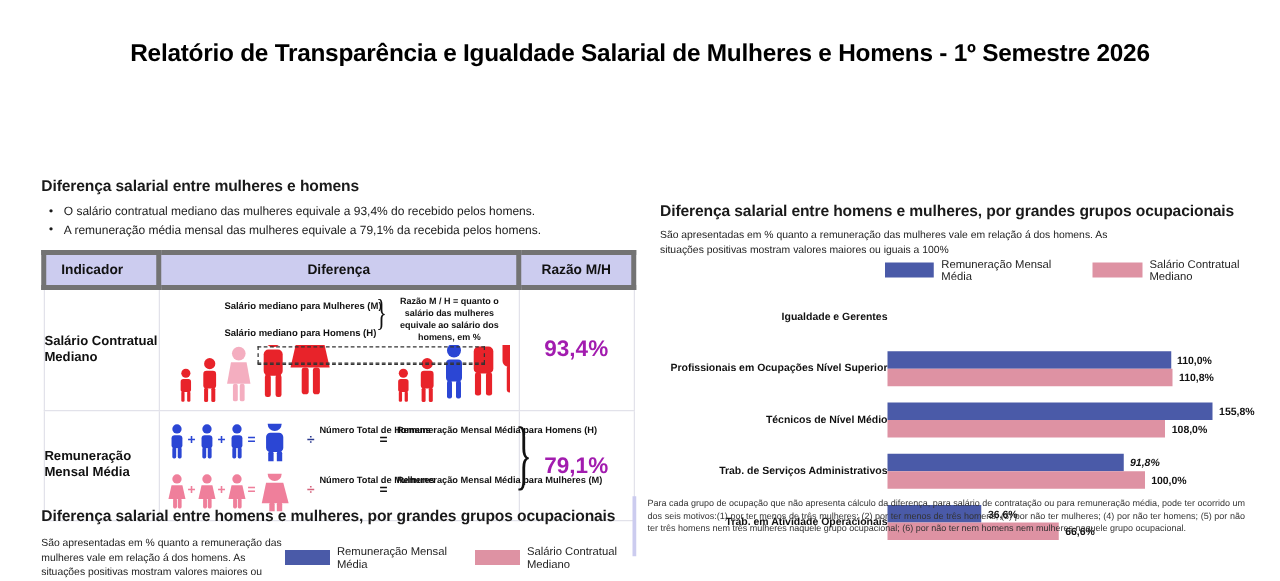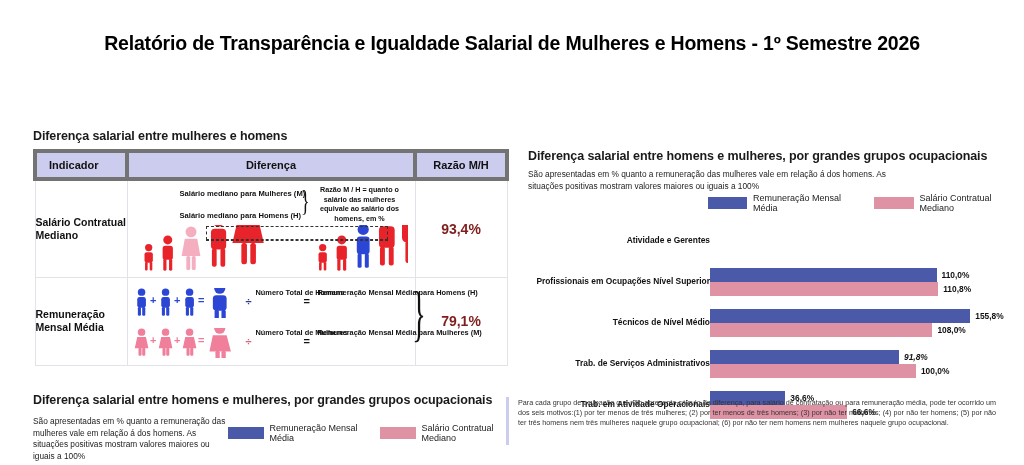--- a/index.html
+++ b/index.html
@@ -35,21 +35,21 @@
   
   .left-col {
     position: absolute;
     top: 126px; left: 33px;
     width: 472px;
   }
   .sec-head {
     font-size: 12.5px;
     font-weight: bold;
     color: #1a1a1a;
-    margin: 3px 0 6px 0;
+    margin: 16px 0 6px 0;
     letter-spacing: -0.1px;
   }
   .bullets { margin: 0 0 8px 0; padding: 0; list-style: none; }
   .bullets li {
     font-size: 9.6px;
     color: #1a1a1a;
     line-height: 15px;
     padding-left: 18px;
     position: relative;
     white-space: nowrap;
@@ -86,24 +86,24 @@
     padding: 0;
   }
   .ind-cell {
     font-size: 10.5px;
     font-weight: bold;
     color: #111111;
     line-height: 13px;
     padding: 4px 6px 4px 12px;
   }
   .raz-cell {
-    font-size: 14px;
+    font-size: 18px;
     font-weight: bold;
     text-align: center;
-    color: #7f1d1d;
+    color: #a21caf;
   }
   .def-cell { position: relative; height: 98px; }
   .def-cell.r2 { height: 88px; }
 
   
   .lbl {
     position: absolute;
     font-size: 7.6px;
     font-weight: bold;
     color: #111111;
@@ -246,20 +246,24 @@
 <body>
 
 <div id="page">
 
   <div class="title-block">
     <div class="title-line">Relatório de Transparência e Igualdade Salarial de Mulheres e Homens - 1º Semestre 2026</div>
   </div>
 
   <div class="left-col">
     <div class="sec-head">Diferença salarial entre mulheres e homens</div>
+    <ul class="bullets">
+      <li>O salário contratual mediano das mulheres equivale a 93,4% do recebido pelos homens.</li>
+      <li>A remuneração média mensal das mulheres equivale a 79,1% da recebida pelos homens.</li>
+    </ul>
 
     <table class="tbl">
       <thead>
         <tr>
           <th class="c-ind">Indicador</th>
           <th class="c-def">Diferença</th>
           <th class="c-raz">Razão M/H</th>
         </tr>
       </thead>
       <tbody>
@@ -454,21 +458,21 @@
     <div class="legend" style="margin-left:180px; margin-top:1px;">
       <span class="legend-sw" style="background:#4a5aa8;"></span>
       <span class="legend-txt">Remuneração Mensal Média</span>
       <span class="legend-gap"></span>
       <span class="legend-sw" style="background:#de92a3;"></span>
       <span class="legend-txt">Salário Contratual Mediano</span>
     </div>
 
     <div class="chart" id="chart">
         <div class="cat-row" style="top: 4px;">
-          <div class="cat-label" style="top: 8px;">Atividade e Gerentes</div>
+          <div class="cat-label" style="top: 8px;">Igualdade e Gerentes</div>
         </div>
         <div class="cat-row" style="top: 45px;">
           <div class="cat-label" style="top: 8px;">Profissionais em Ocupações Nível Superior</div>
           <div class="bar blue" style="width: 226.519px; top: 0px; background: rgb(74, 90, 168);"></div>
           <div class="bar-val" style="left: 413.519px; top: 0px;">110,0%</div>
           <div class="bar pink" style="width: 228.166px; top: 14px; background: rgb(222, 146, 163);"></div>
           <div class="bar-val" style="left: 415.166px; top: 14px;">110,8%</div>
         </div>
         <div class="cat-row" style="top: 86px;">
           <div class="cat-label" style="top: 8px;">Técnicos de Nível Médio</div>

